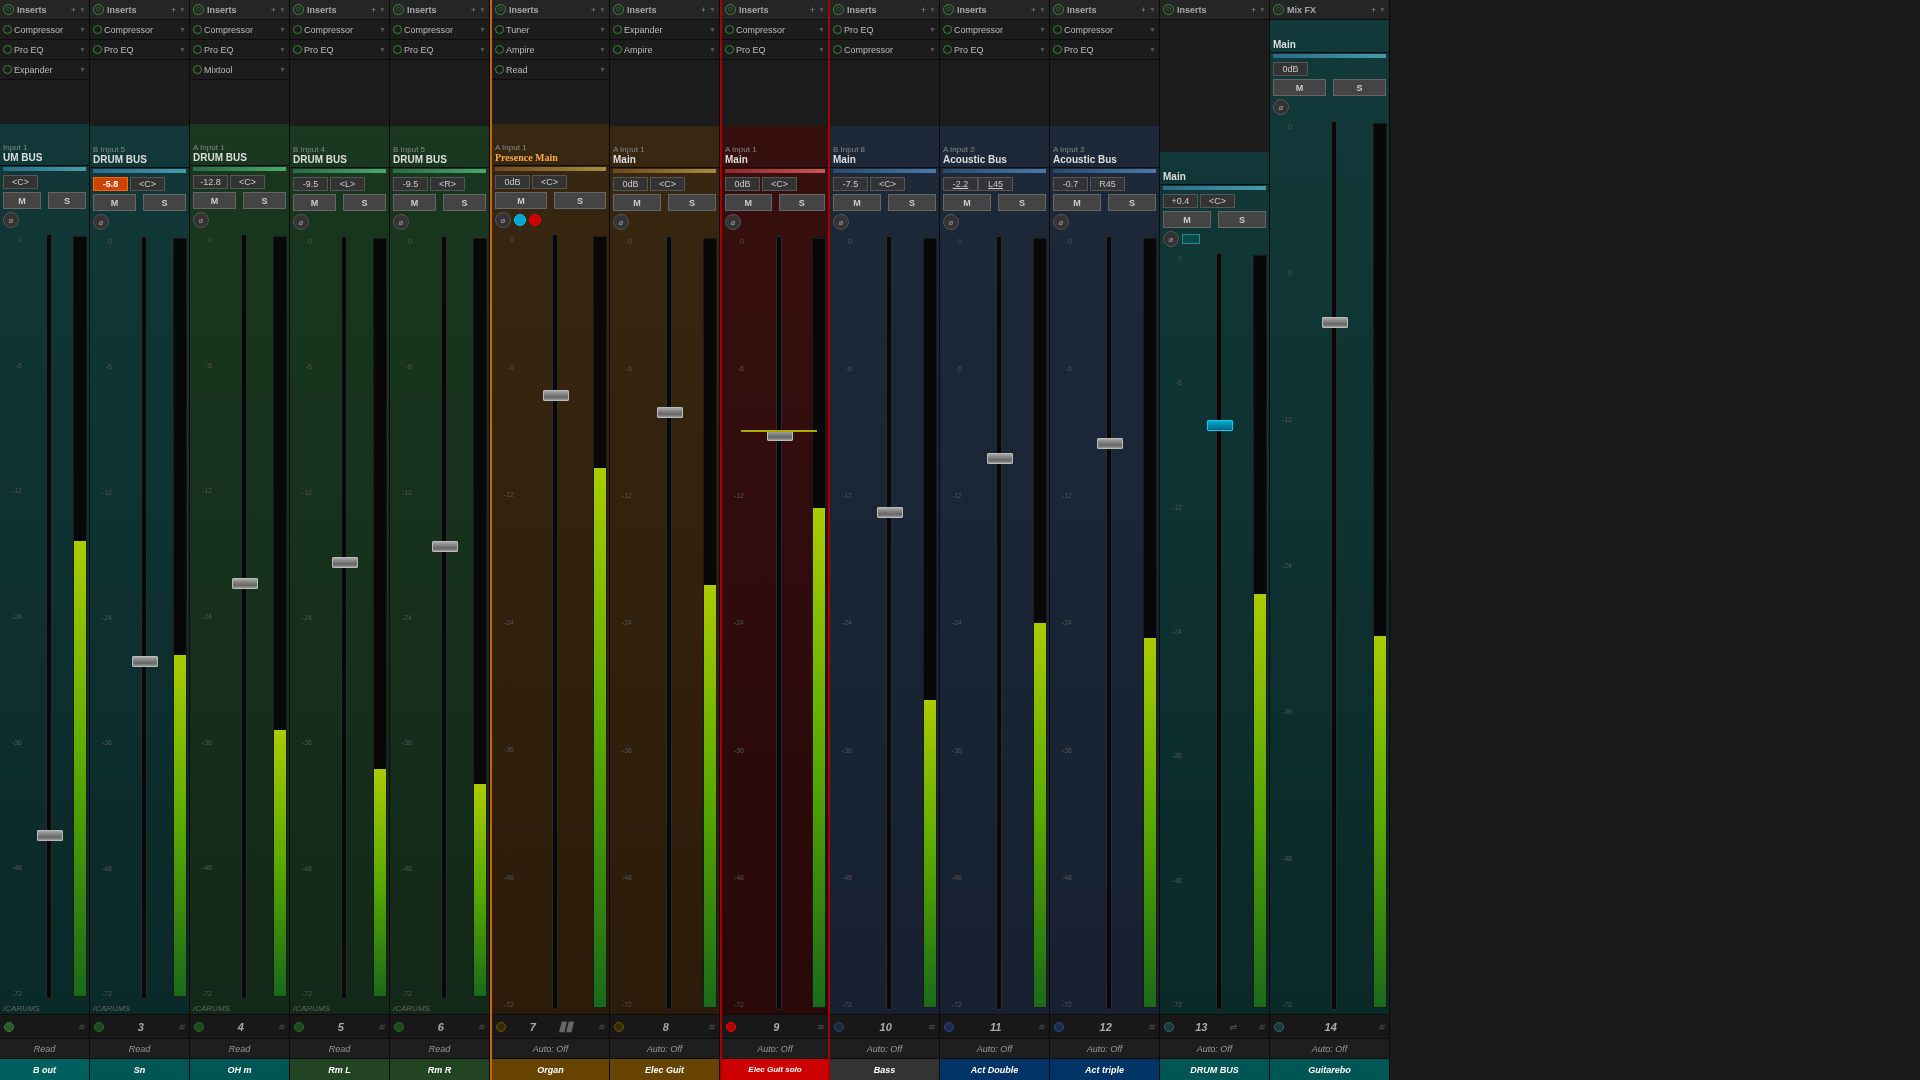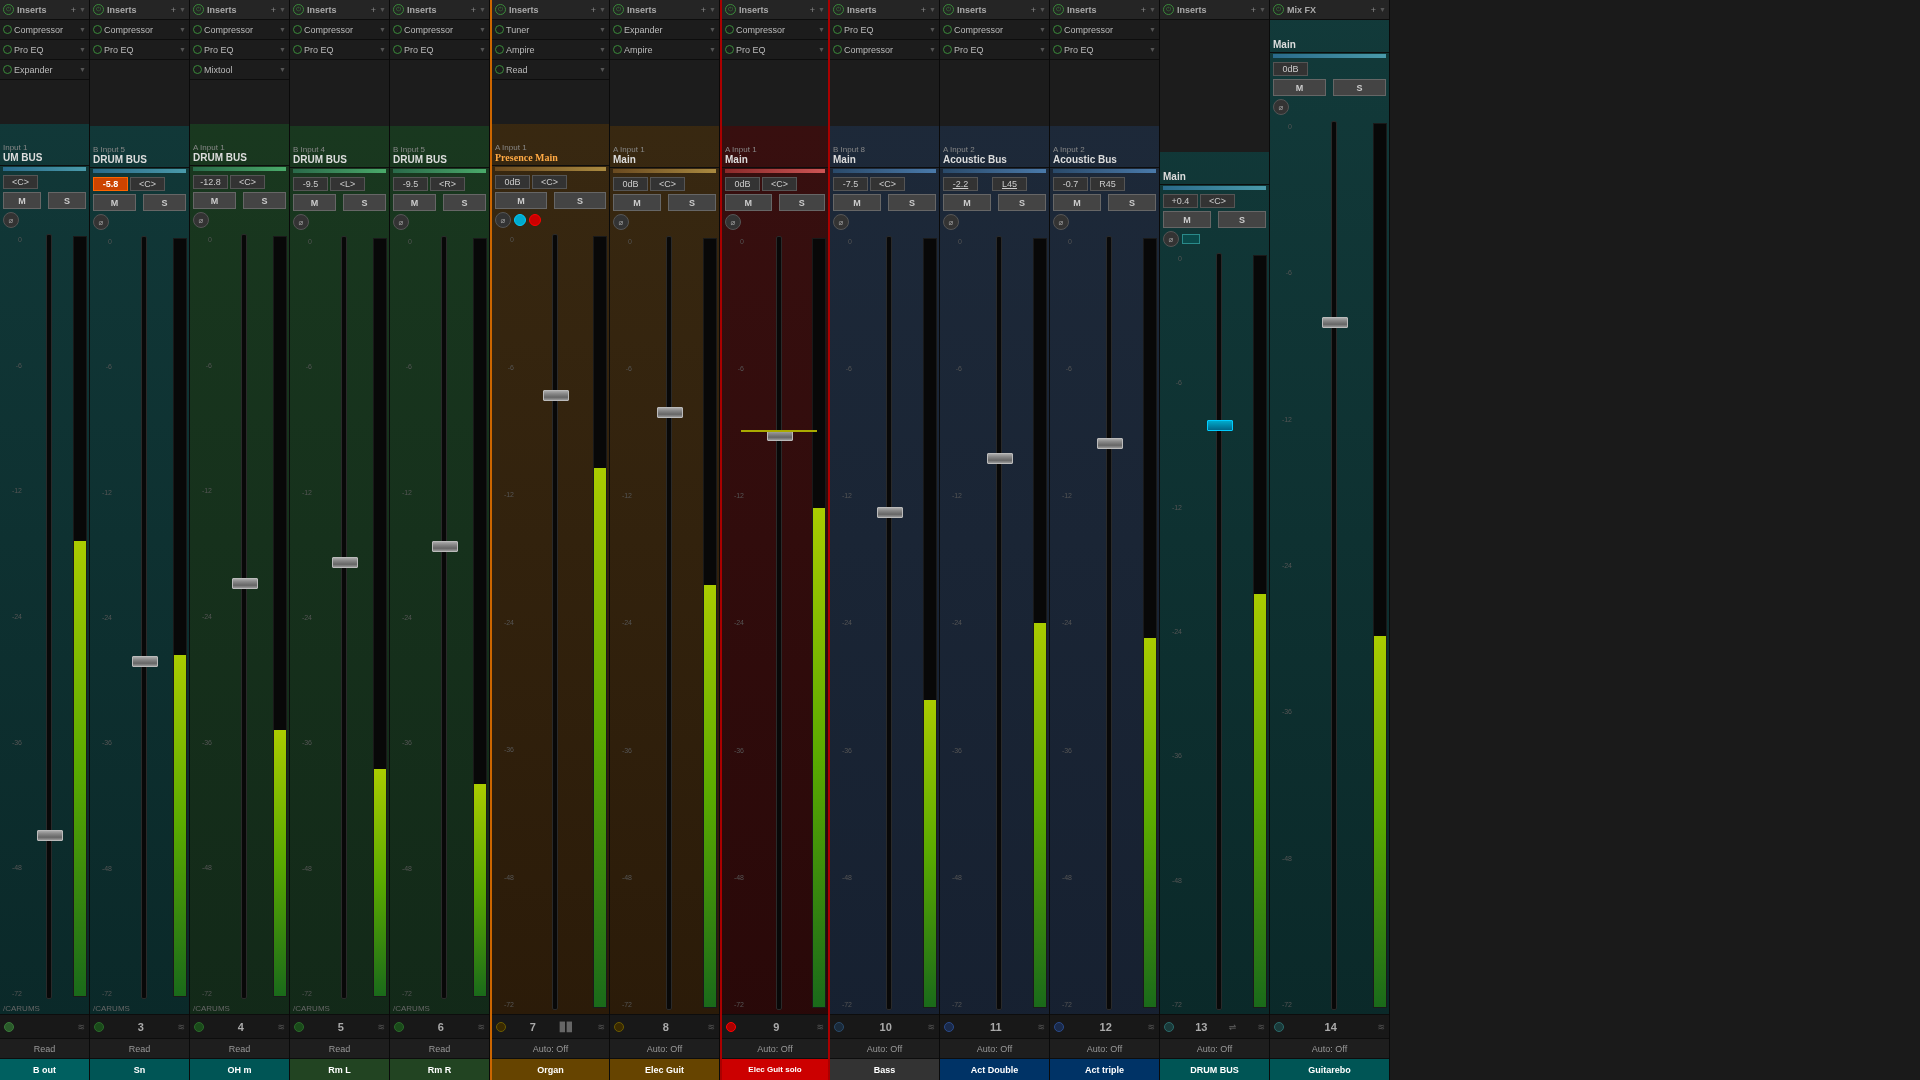--- a/index.html
+++ b/index.html
@@ -151,21 +151,21 @@
       background: linear-gradient(to bottom, #123a3a, #0a2828);
     }
     .red-channel {
       background: linear-gradient(to bottom, #3a1010, #280808);
     }
 
     .ch-zone-inserts { flex-shrink: 0; }
     .ch-zone-plugs { background: #1c1c1c; flex-shrink: 0; }
     .ch-zone-controls { flex-shrink: 0; padding: 3px 3px 2px 3px; }
     .ch-zone-fader { flex: 1; display: flex; flex-direction: column; position: relative; min-height: 200px; }
-    .ch-zone-bottom { flex-shrink: 0; }
+    .ch-zone-bottom { flex-shrink: 0; font-style: italic; }
 
     
     .fader-visual {
       flex: 1;
       display: flex;
       position: relative;
       padding: 4px 2px;
     }
     .fader-scale-left {
       width: 22px;
@@ -986,21 +986,21 @@
           <span class="pa">▼</span>
         </div>
         <div style="height:66px;"></div>
       </div>
       <div class="ch-header">
         <div class="ch-input-lbl">A Input 2</div>
         <div class="ch-bus-lbl">Acoustic Bus</div>
       </div>
       <div style="height:4px;background:linear-gradient(to right,#2a4a6a,#4a7aaa);margin:1px 3px;"></div>
       <div class="ch-zone-controls">
-        <div style="display:flex;gap:14px;font-size:9px;text-decoration:underline;">
+        <div style="display:flex;gap:0;font-size:9px;text-decoration:underline;">
           <div class="pan-knob-box">-2.2</div>
           <div class="pan-knob-box">L45</div>
         </div>
         <div class="ms-row" style="margin-top:3px;">
           <div class="m-btn">M</div>
           <div style="width:3px;"></div>
           <div class="s-btn">S</div>
         </div>
         <div style="margin-top:3px;">
           <div class="phase-btn">⌀</div>

